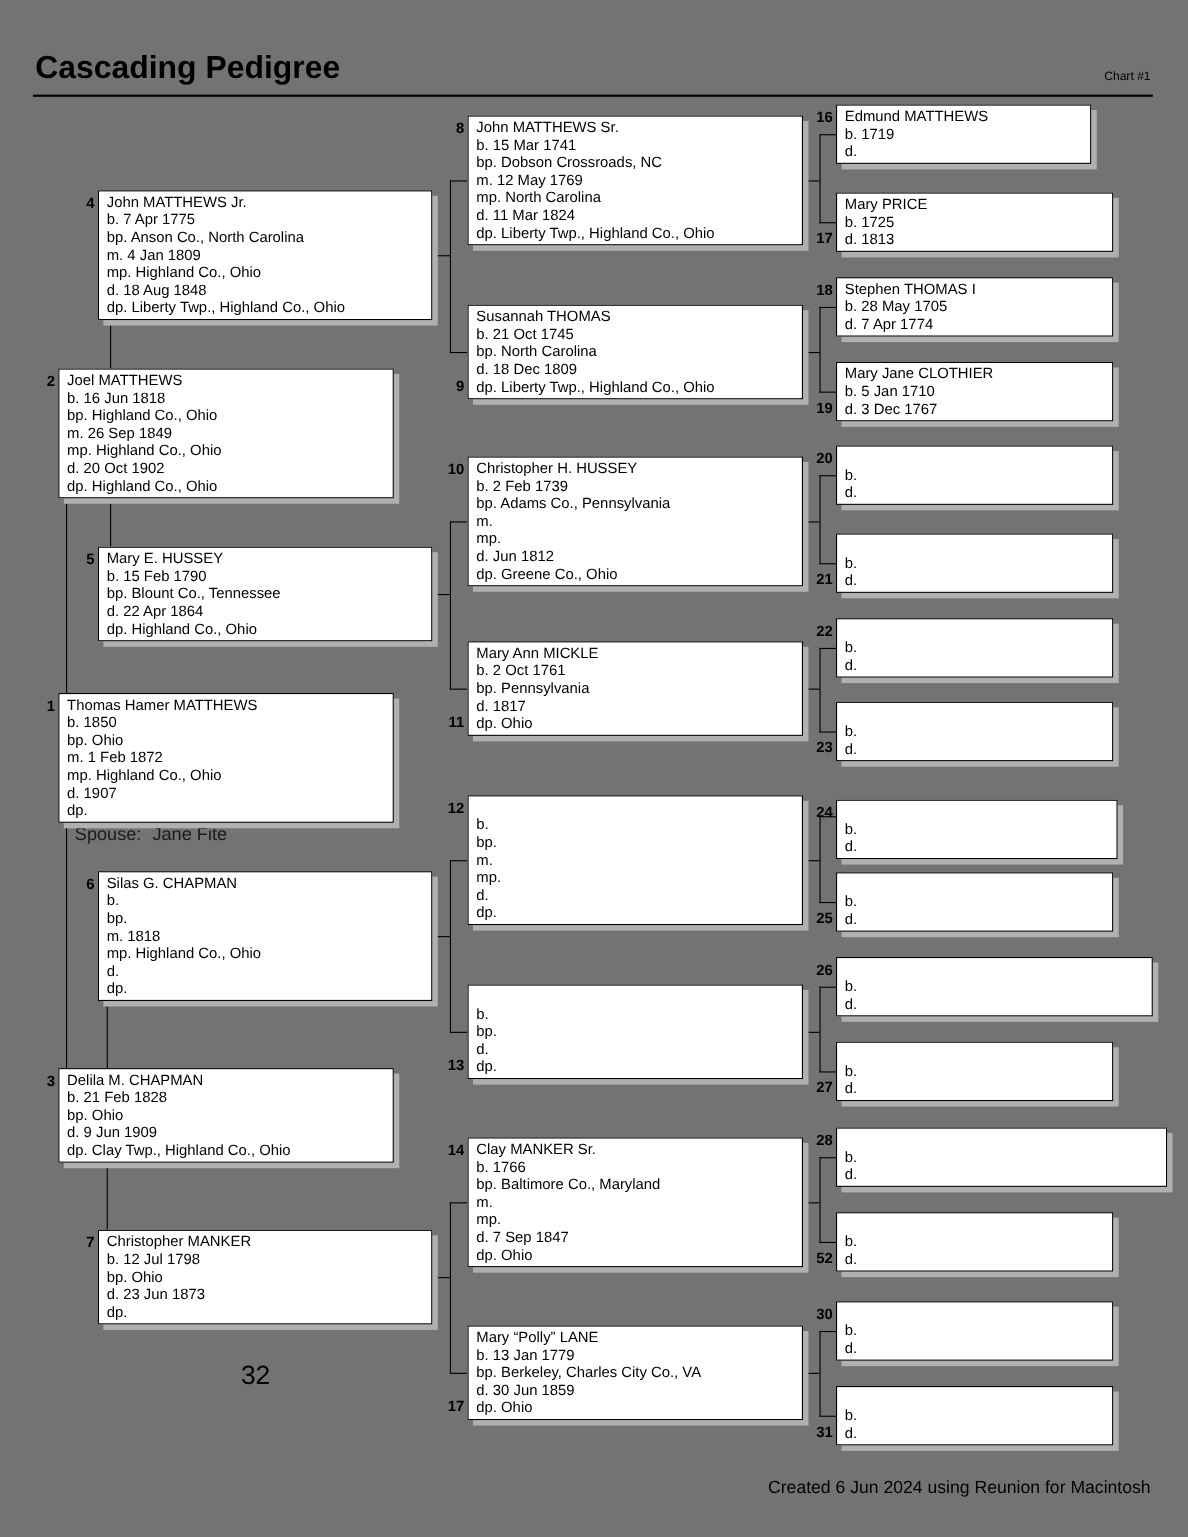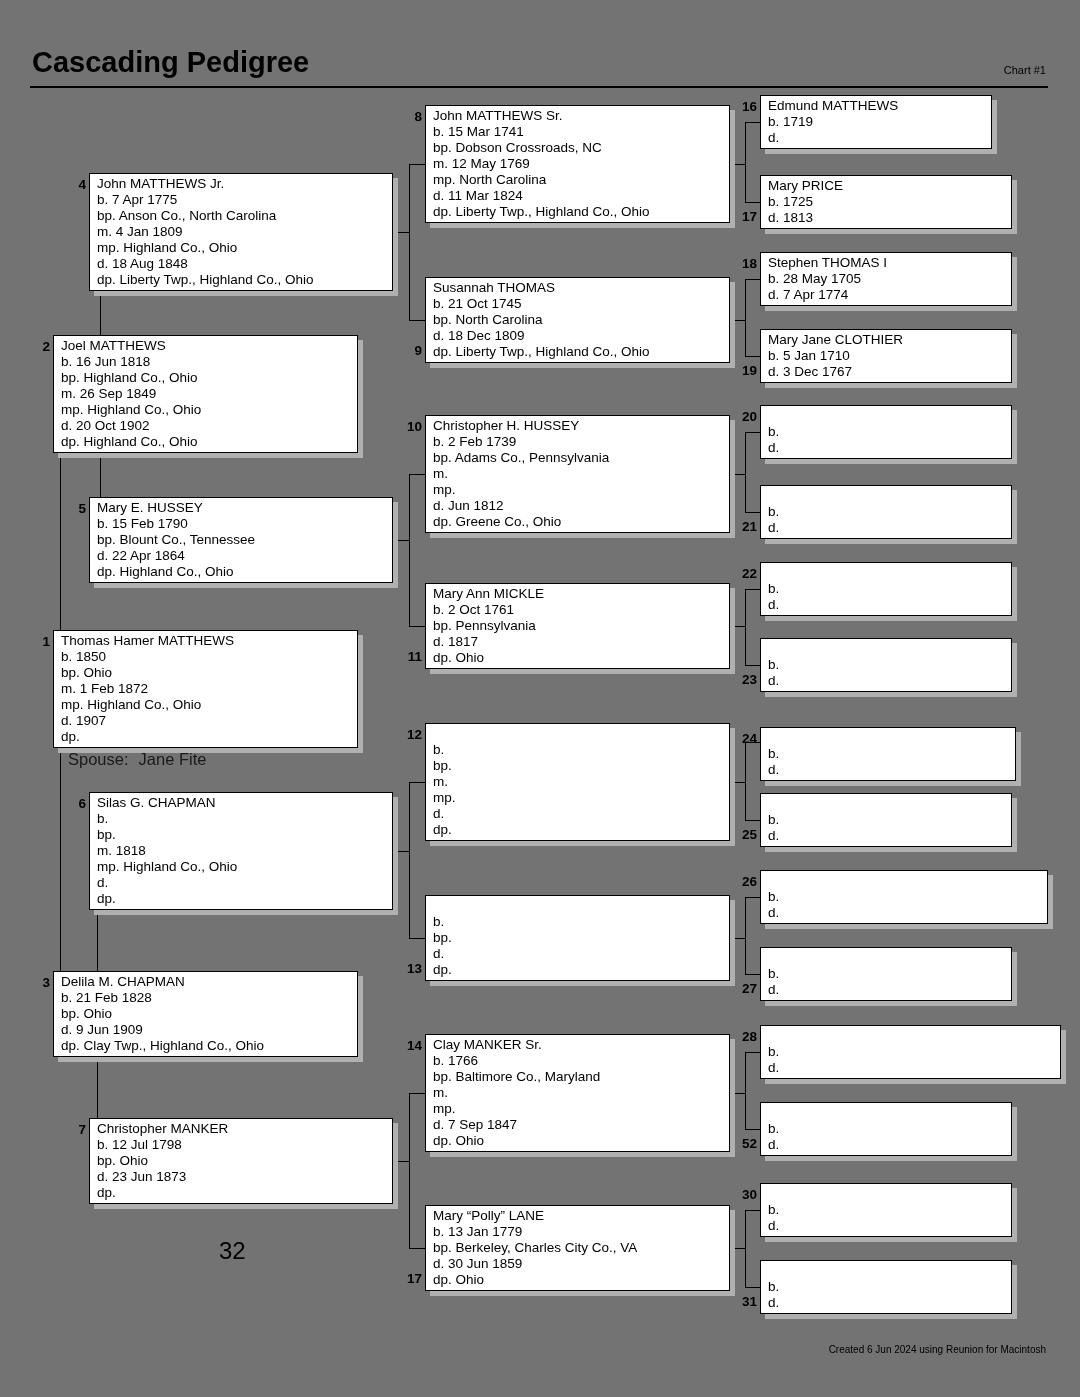--- a/index.html
+++ b/index.html
@@ -12,21 +12,21 @@
         box-shadow:5px 5px 0 #b0b0b0;padding:2px 4px 2px 7px;box-sizing:border-box;z-index:2;}
   .line{height:16px;line-height:16px;font-size:13.5px;white-space:nowrap;}
   .pnum{position:absolute;right:100%;margin-right:4px;font-weight:bold;
         font-size:13.5px;line-height:16px;white-space:nowrap;}
   .pnum.top{top:3px;}
   .pnum.bottom{bottom:3px;}
   .conn{position:absolute;background:#000;z-index:1;}
   .spouse{position:absolute;left:68px;top:750px;font-size:16.5px;color:#1a1a1a;}
   .spouse .name{margin-left:10px;}
   .pagenum{position:absolute;left:219px;top:1237px;font-size:24px;}
-  .footer{position:absolute;right:34px;top:1344px;font-size:10px;}
+  .footer{position:absolute;right:34px;top:1344px;font-size:16px;}
 </style>
 </head>
 <body>
 
 <div class="page">
   <div class="title">Cascading Pedigree</div>
   <div class="chart-label">Chart #1</div>
   <div class="rule"></div>
 
   <div id="tree-root">

